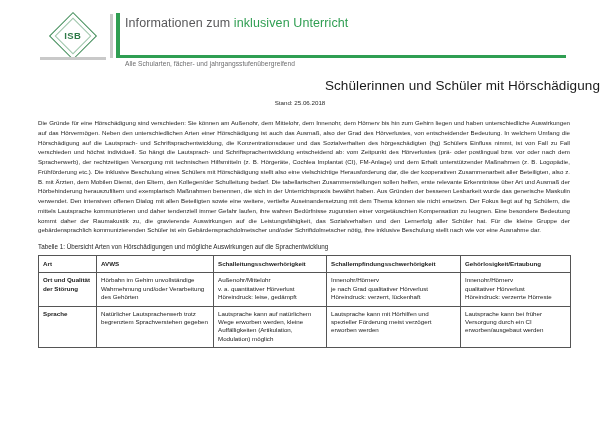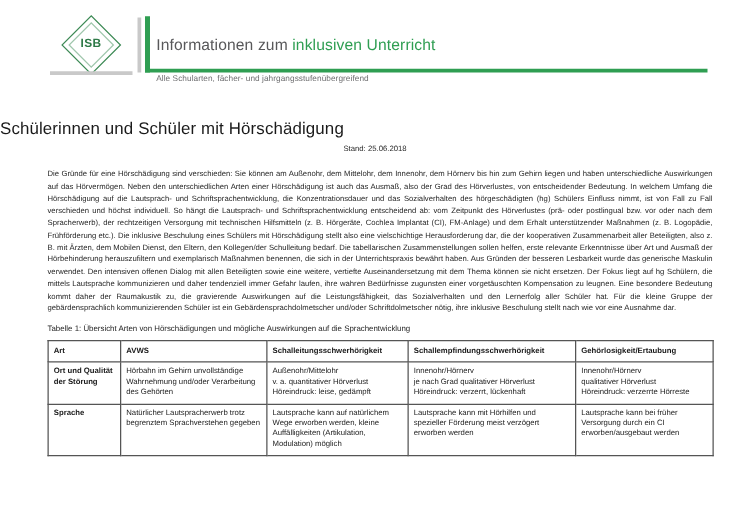--- a/index.html
+++ b/index.html
@@ -80,21 +80,21 @@
     position: absolute;
     left: 116px;
     top: 13px;
     width: 3.5px;
     height: 45px;
     background: #2f9e52;
   }
   .header-title {
     position: absolute;
     left: 125px;
-    top: 29px;
+    top: 16px;
     font-size: 12.5px;
     color: #58585a;
     white-space: nowrap;
     letter-spacing: 0.1px;
   }
   .header-title .accent {
     color: #2f9e52;
   }
   .green-hbar {
     position: absolute;
@@ -109,22 +109,22 @@
     left: 125px;
     top: 60px;
     font-size: 6.6px;
     color: #6d6d6f;
     letter-spacing: 0.05px;
     white-space: nowrap;
   }
 
   
   .doc-title {
-    margin-top: 23px;
-    text-align: left;
+    margin-top: 6px;
+    text-align: right;
     font-size: 13.5px;
     color: #1a1a1a;
     letter-spacing: 0.1px;
   }
   .doc-date {
     margin-top: 6px;
     text-align: center;
     font-size: 6.2px;
     color: #2a2a2a;
   }

